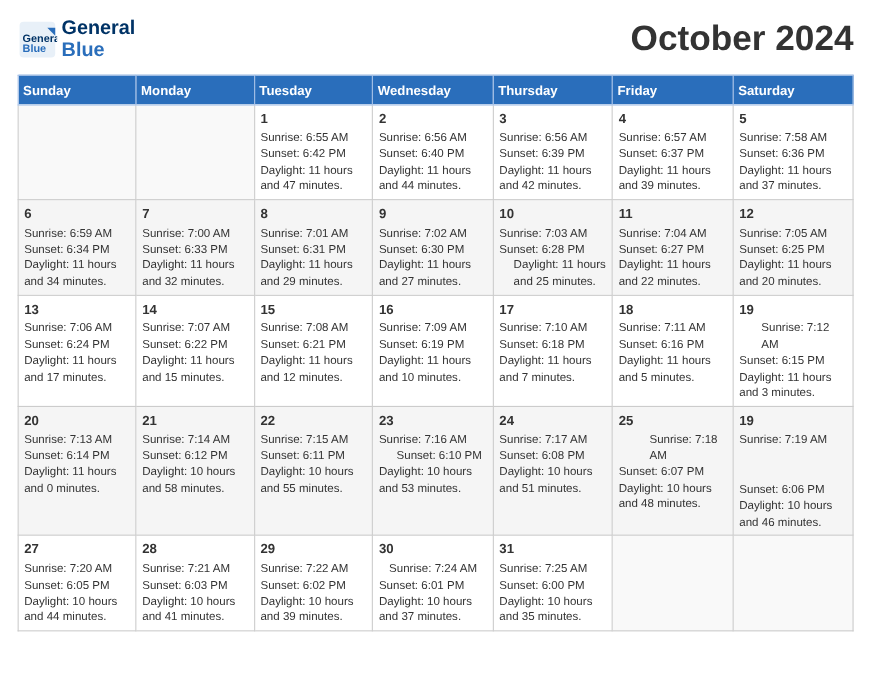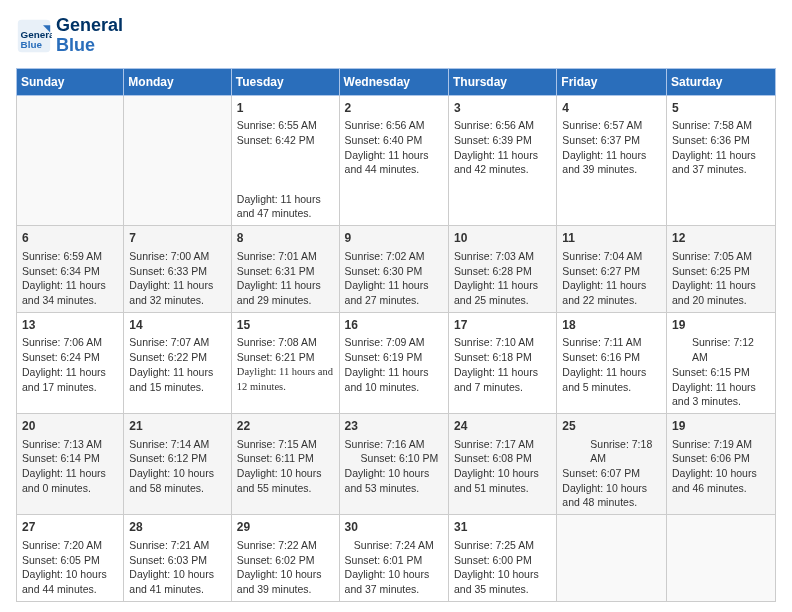--- a/index.html
+++ b/index.html
@@ -95,20 +95,21 @@
       <text x="5" y="22" font-size="11" font-weight="bold" fill="#003366">General</text>
       <text x="5" y="33" font-size="11" font-weight="bold" fill="#2a6ebb">Blue</text>
       <polygon points="30,8 38,8 38,16" fill="#2a6ebb"></polygon>
     </svg>
     <div class="logo-text">
       <span>General</span>
       <span style="color:#2a6ebb;">Blue</span>
     </div>
   </div>
   <div class="title-block">
+    <h1>October 2024</h1>
   </div>
 </div>
 
 <table>
   <thead>
     <tr id="thead-row">
         <th>Sunday</th>
         <th>Monday</th>
         <th>Tuesday</th>
         <th>Wednesday</th>
@@ -118,21 +119,21 @@
       </tr>
   </thead>
   <tbody id="tbody">
       <tr>
         <td class="empty-cell"></td>
         <td class="empty-cell"></td>
         <td>
           <span class="day-num">1</span>
           <span style="display: block;">Sunrise: 6:55 AM</span>
           <span style="display: block;">Sunset: 6:42 PM</span>
-          <span style="display: block; margin-top: 44px;">Daylight: 11 hours and 47 minutes.</span>
+          <span style="display: block;">Daylight: 11 hours and 47 minutes.</span>
         </td>
         <td>
           <span class="day-num">2</span>
           <span style="display: block;">Sunrise: 6:56 AM</span>
           <span style="display: block;">Sunset: 6:40 PM</span>
           <span style="display: block;">Daylight: 11 hours and 44 minutes.</span>
         </td>
         <td>
           <span class="day-num">3</span>
           <span style="display: block;">Sunrise: 6:56 AM</span>
@@ -174,21 +175,21 @@
         <td>
           <span class="day-num">9</span>
           <span style="display: block;">Sunrise: 7:02 AM</span>
           <span style="display: block;">Sunset: 6:30 PM</span>
           <span style="display: block;">Daylight: 11 hours and 27 minutes.</span>
         </td>
         <td>
           <span class="day-num">10</span>
           <span style="display: block;">Sunrise: 7:03 AM</span>
           <span style="display: block;">Sunset: 6:28 PM</span>
-          <span style="display: block;">Daylight: 11 hours and 25 minutes.</span>
+          <span style="display: block; margin-left: 13px;">Daylight: 11 hours and 25 minutes.</span>
         </td>
         <td>
           <span class="day-num">11</span>
           <span style="display: block;">Sunrise: 7:04 AM</span>
           <span style="display: block;">Sunset: 6:27 PM</span>
           <span style="display: block;">Daylight: 11 hours and 22 minutes.</span>
         </td>
         <td>
           <span class="day-num">12</span>
           <span style="display: block;">Sunrise: 7:05 AM</span>
@@ -206,21 +207,21 @@
         <td>
           <span class="day-num">14</span>
           <span style="display: block;">Sunrise: 7:07 AM</span>
           <span style="display: block;">Sunset: 6:22 PM</span>
           <span style="display: block;">Daylight: 11 hours and 15 minutes.</span>
         </td>
         <td>
           <span class="day-num">15</span>
           <span style="display: block;">Sunrise: 7:08 AM</span>
           <span style="display: block;">Sunset: 6:21 PM</span>
-          <span style="display: block; font-family: Liberation Serif, serif;">Daylight: 11 hours and 12 minutes.</span>
+          <span style="display: block;">Daylight: 11 hours and 12 minutes.</span>
         </td>
         <td>
           <span class="day-num">16</span>
           <span style="display: block;">Sunrise: 7:09 AM</span>
           <span style="display: block;">Sunset: 6:19 PM</span>
           <span style="display: block;">Daylight: 11 hours and 10 minutes.</span>
         </td>
         <td>
           <span class="day-num">17</span>
           <span style="display: block;">Sunrise: 7:10 AM</span>
@@ -273,21 +274,21 @@
         </td>
         <td>
           <span class="day-num">25</span>
           <span style="display: block; margin-left: 28px;">Sunrise: 7:18 AM</span>
           <span style="display: block;">Sunset: 6:07 PM</span>
           <span style="display: block;">Daylight: 10 hours and 48 minutes.</span>
         </td>
         <td>
           <span class="day-num">19</span>
           <span style="display: block;">Sunrise: 7:19 AM</span>
-          <span style="display: block;">Sunset: 6:06 PM</span>
+          <span style="display: block; margin-top: 31px;">Sunset: 6:06 PM</span>
           <span style="display: block;">Daylight: 10 hours and 46 minutes.</span>
         </td>
       </tr>
       <tr>
         <td>
           <span class="day-num">27</span>
           <span style="display: block;">Sunrise: 7:20 AM</span>
           <span style="display: block;">Sunset: 6:05 PM</span>
           <span style="display: block;">Daylight: 10 hours and 44 minutes.</span>
         </td>

